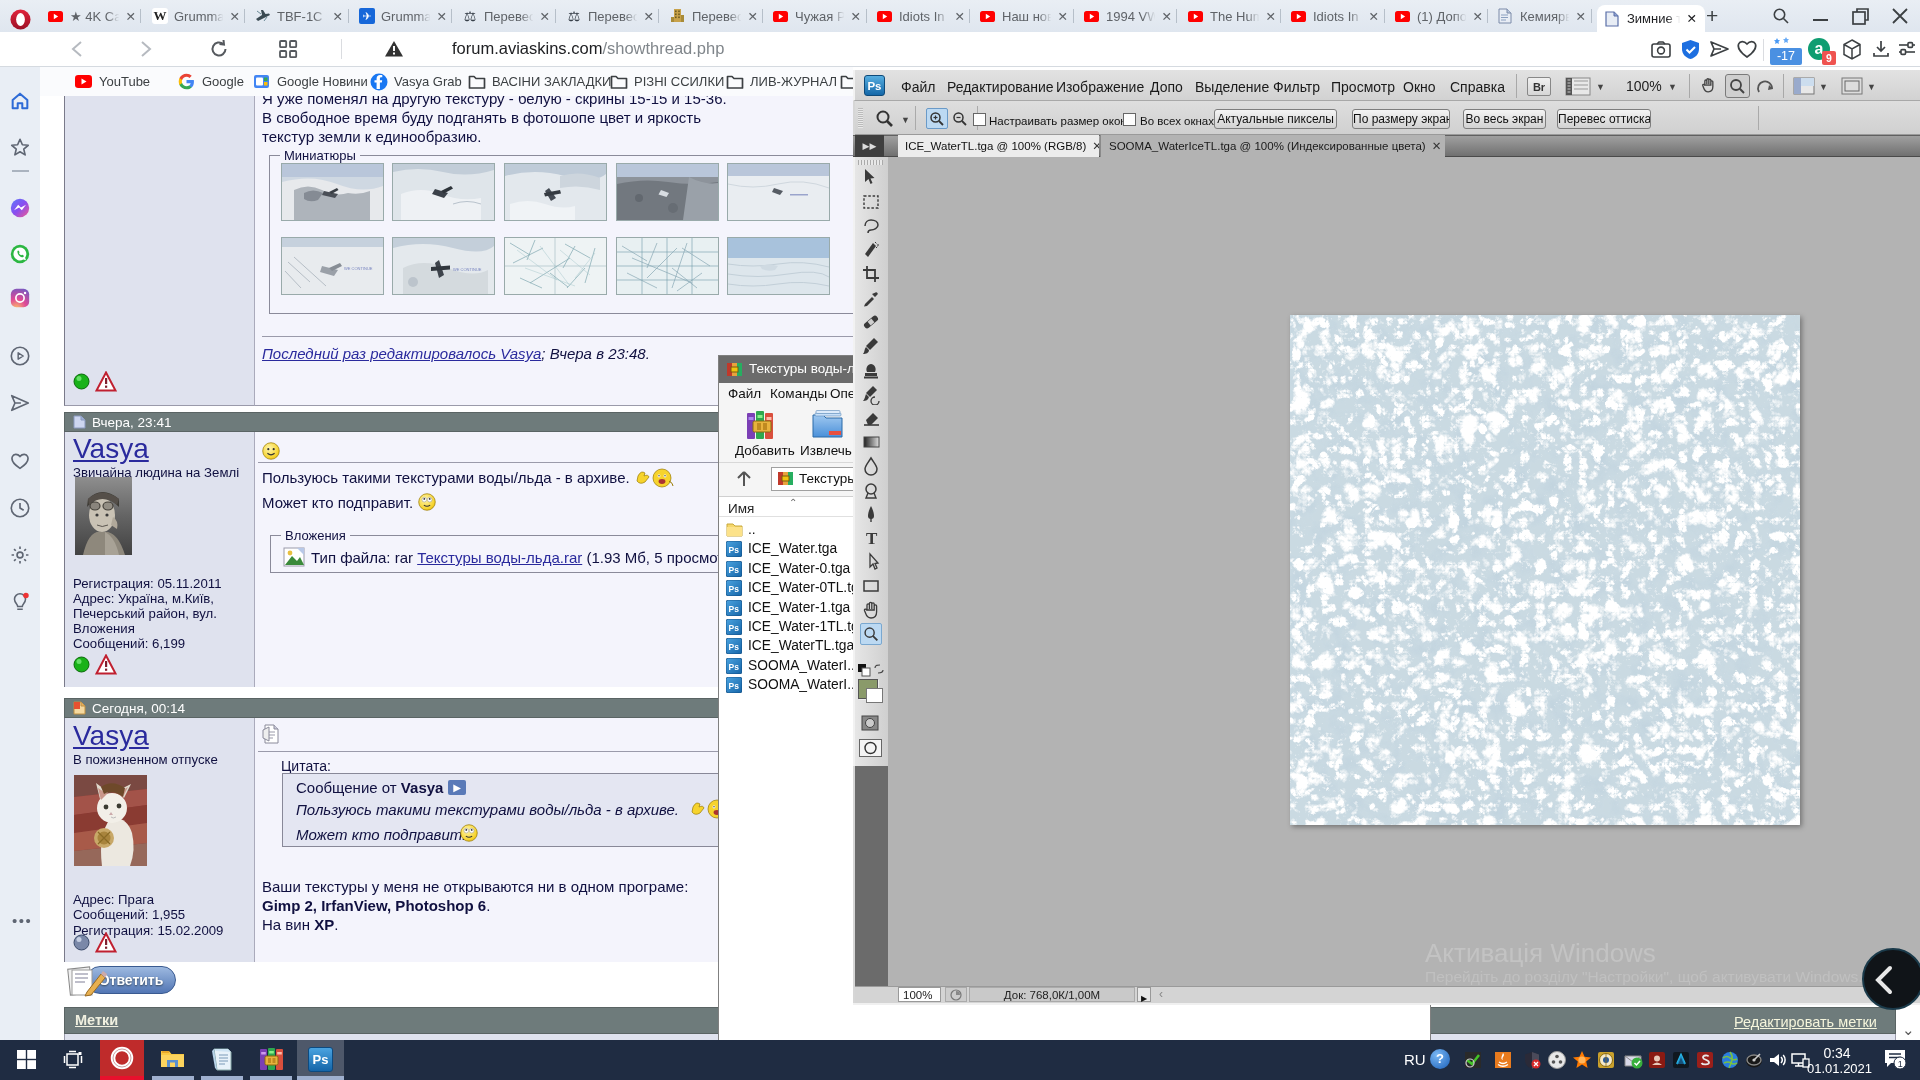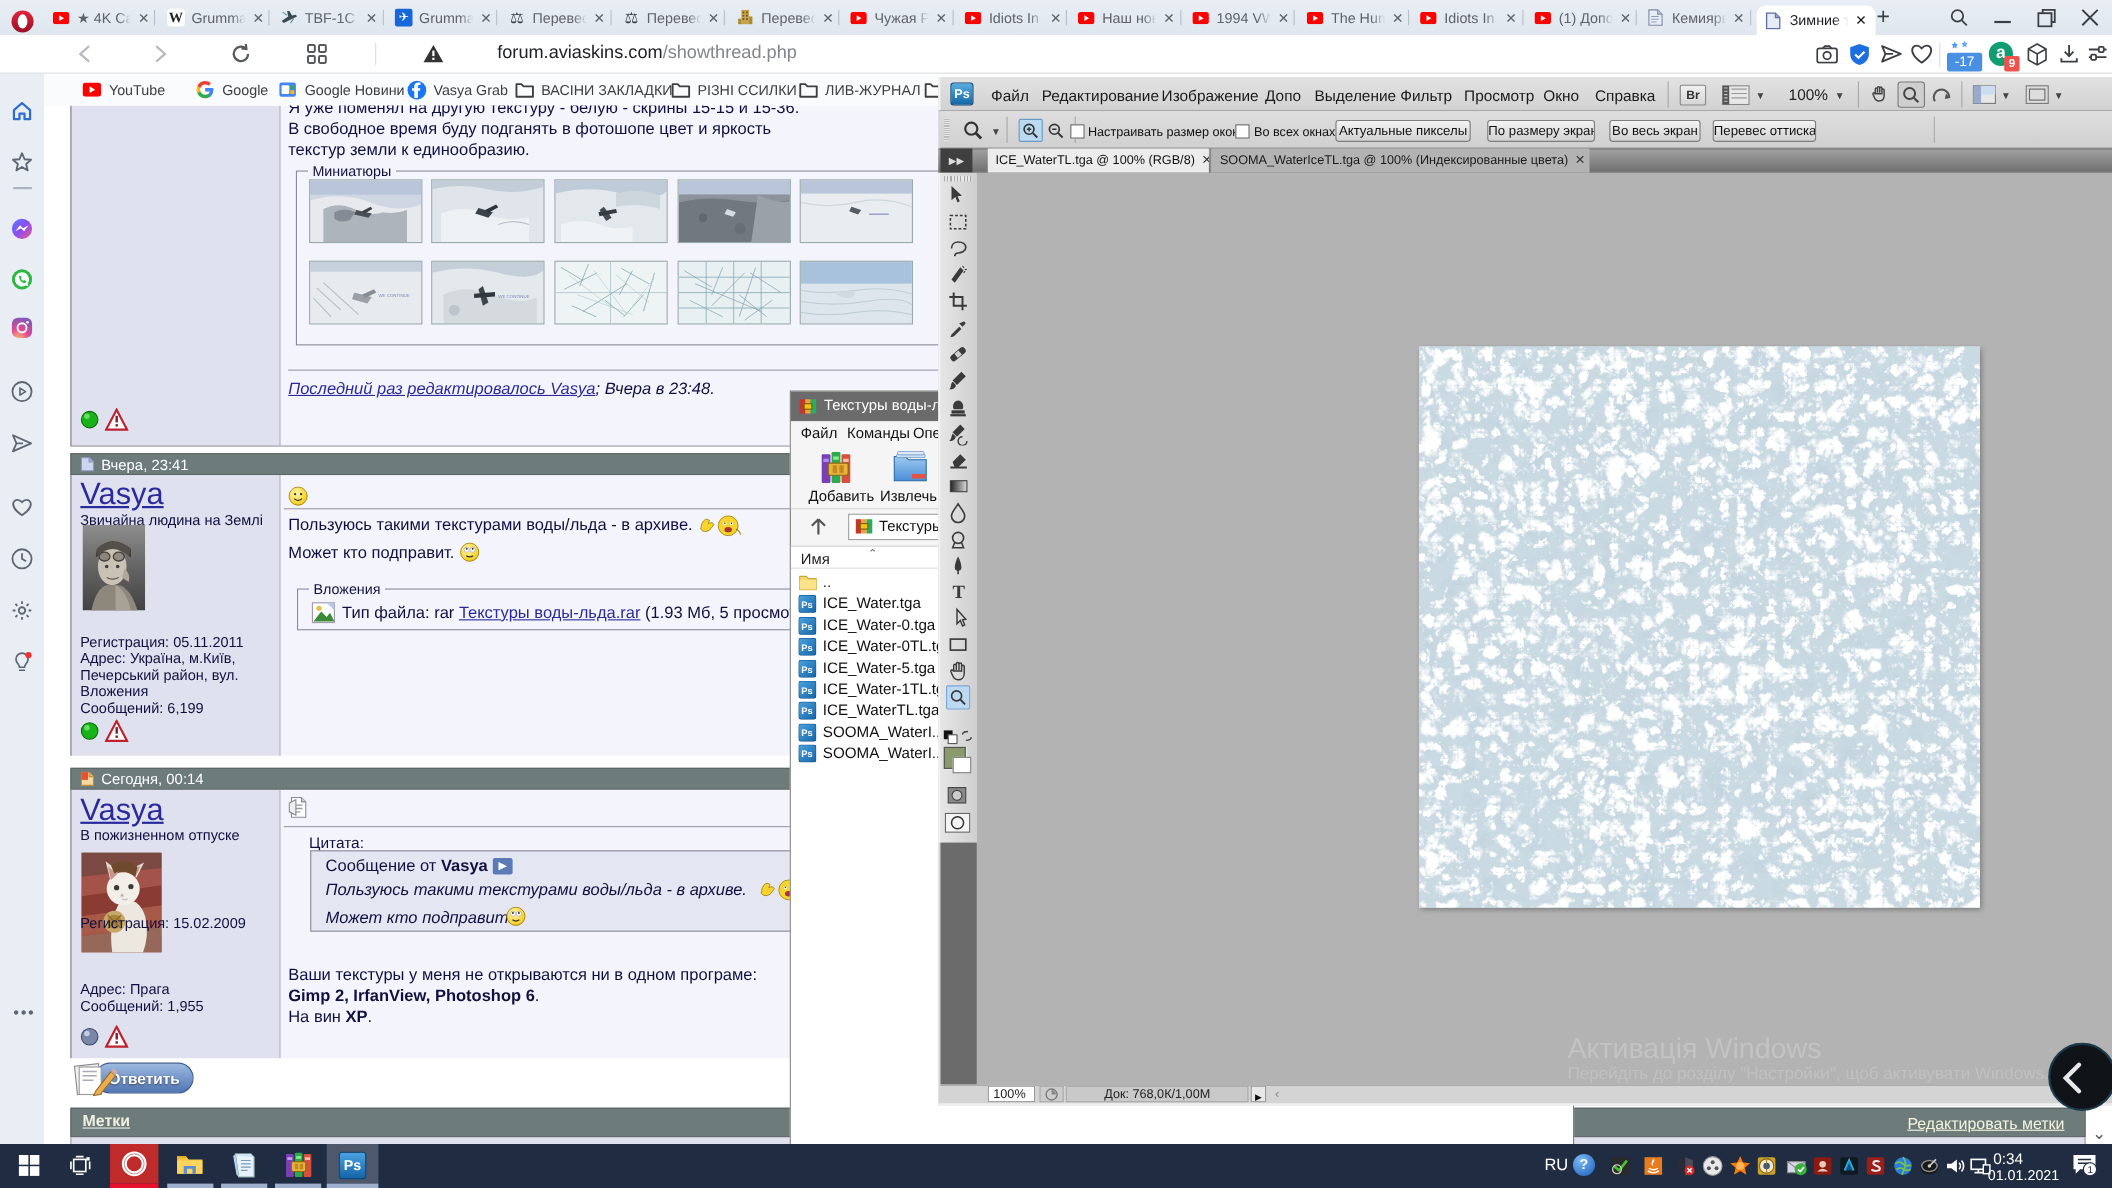--- a/index.html
+++ b/index.html
@@ -641,21 +641,21 @@
       <circle cx="32" cy="32" r="2.4" fill="#3a3a30"></circle>
       <circle cx="45" cy="31" r="2.4" fill="#3a3a30"></circle>
       <path d="M37 37 L39 40 L35 40 Z" fill="#caa"></path>
       <path d="M37 42 Q39 44 42 42" stroke="#bbb" fill="none"></path>
       <circle cx="30" cy="63" r="10" fill="#c8a868"></circle>
       <circle cx="30" cy="63" r="6.5" fill="#a8843c"></circle>
       <path d="M24 57 L36 69 M36 57 L24 69" stroke="#8a6a28" stroke-width="1.2"></path>
       </g>
     </svg>
   </div>
-  <div class="abs fsm" style="left:33px;top:736px">Регистрация: 15.02.2009</div>
+  <div class="abs fsm" style="left:33px;top:827px">Регистрация: 15.02.2009</div>
   <div class="abs fsm" style="left:33px;top:796px">Адрес: Прага</div>
   <div class="abs fsm" style="left:33px;top:811px">Сообщений: 1,955</div>
   <div class="abs" style="left:33px;top:838px"><svg width="17" height="17" viewBox="0 0 17 17">
         <circle cx="8.5" cy="8.5" r="7.5" fill="#7a88a8" stroke="#3a4a6a"></circle>
         <circle cx="6" cy="5.5" r="2.5" fill="#cdd6e8" opacity=".9"></circle>
       </svg></div>
   <div class="abs" style="left:55px;top:836px"><svg width="22" height="21" viewBox="0 0 22 21">
         <path d="M11 1.5 L20.5 19.5 H1.5 Z" fill="#fff" stroke="#c02030" stroke-width="2"></path>
         <rect x="10" y="7" width="2.2" height="6" fill="#802030"></rect>
         <rect x="10" y="14.6" width="2.2" height="2.2" fill="#802030"></rect>
@@ -839,21 +839,21 @@
       <span style="position:absolute;left:5px;top:1px"><svg width="16" height="16" viewBox="0 0 16 16">
           <defs>
             <linearGradient id="psic" x1="0" y1="0" x2="1" y2="1">
               <stop offset="0" stop-color="#4aa3e0"></stop>
               <stop offset="1" stop-color="#1565a8"></stop>
             </linearGradient>
           </defs>
           <rect width="16" height="16" rx="2.5" fill="url(#psic)" stroke="#0d4a80" stroke-width=".8"></rect>
           <text x="2.5" y="11.5" font-size="8.5" font-weight="bold" fill="#fff" font-family="Liberation Sans">Ps</text>
         </svg></span>
-      <span style="position:absolute;left:27px;top:1px;font-size:13.8px;color:#111">ICE_Water-5.tga</span>
+      <span style="position:absolute;left:27px;top:1px;font-size:13.8px;color:#111">ICE_Water-1.tga</span>
     </div>
   <div class="abs" style="left:2px;top:262px;width:700px;height:19px;">
       <span style="position:absolute;left:5px;top:1px"><svg width="16" height="16" viewBox="0 0 16 16">
           <defs>
             <linearGradient id="psic" x1="0" y1="0" x2="1" y2="1">
               <stop offset="0" stop-color="#4aa3e0"></stop>
               <stop offset="1" stop-color="#1565a8"></stop>
             </linearGradient>
           </defs>
           <rect width="16" height="16" rx="2.5" fill="url(#psic)" stroke="#0d4a80" stroke-width=".8"></rect>
@@ -1263,21 +1263,21 @@
     </svg>
   <svg class="abs" style="left:1767px;top:10px" width="20" height="20" viewBox="0 0 20 20">
       <path d="M3 8 v4 h4 l5 4 V4 L7 8 Z" fill="#fff"></path>
       <path d="M14 7 a4.5 4.5 0 0 1 0 6 M16.2 5 a7.5 7.5 0 0 1 0 10" stroke="#fff" fill="none" stroke-width="1.5"></path>
     </svg>
   <svg class="abs" style="left:1790px;top:10px" width="20" height="20" viewBox="0 0 20 20">
       <rect x="2" y="4" width="13" height="9" fill="none" stroke="#fff" stroke-width="1.5"></rect>
       <path d="M5 16 h8 M8.5 13 v3" stroke="#fff" stroke-width="1.5"></path>
       <rect x="13" y="9" width="6" height="8" fill="#1f2c42" stroke="#fff" stroke-width="1.3"></rect>
     </svg>
-  <div class="abs" style="left:1812px;top:5px;width:50px;height:16px;color:#fff;font-size:14px;text-align:left">0:34</div>
+  <div class="abs" style="left:1812px;top:5px;width:50px;height:16px;color:#fff;font-size:14px;text-align:center">0:34</div>
   <div class="abs" style="left:1807px;top:21px;width:62px;height:14px;color:#fff;font-size:13px">01.01.2021</div>
   <svg class="abs" style="left:1883px;top:8px" width="24" height="22" viewBox="0 0 24 22">
       <path d="M2 2 H22 V15 H8 L4 19 V15 H2 Z" fill="#fff"></path>
       <path d="M6 6 H18 M6 9.5 H18" stroke="#1f2c42" stroke-width="1.4"></path>
       <circle cx="17" cy="15" r="6" fill="#fff" stroke="#1f2c42"></circle>
       <text x="14.8" y="18.8" font-size="9" fill="#1f2c42">1</text>
     </svg>
 </div>
 
 </body></html>

